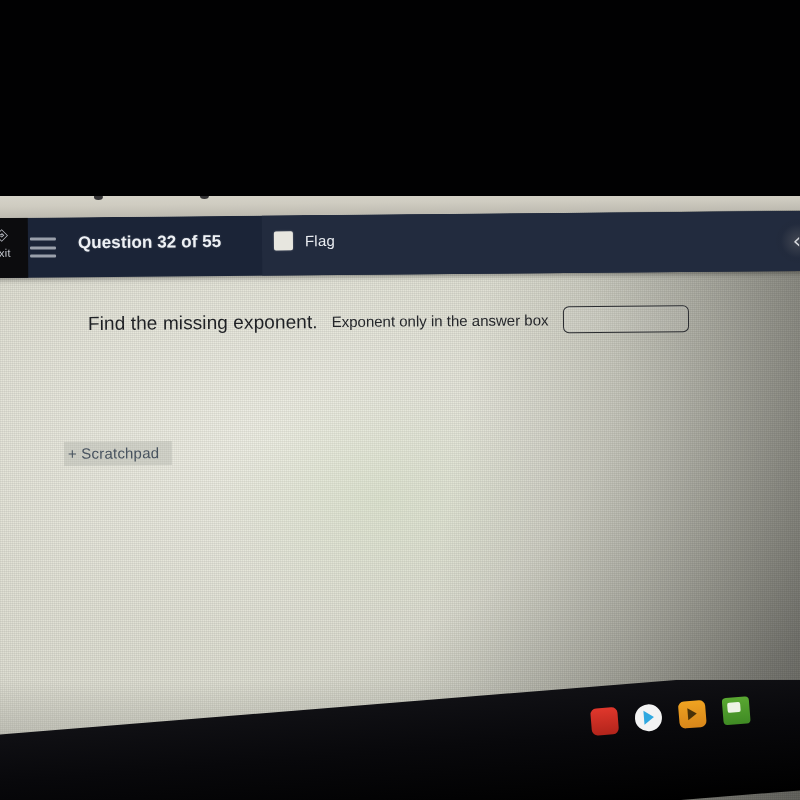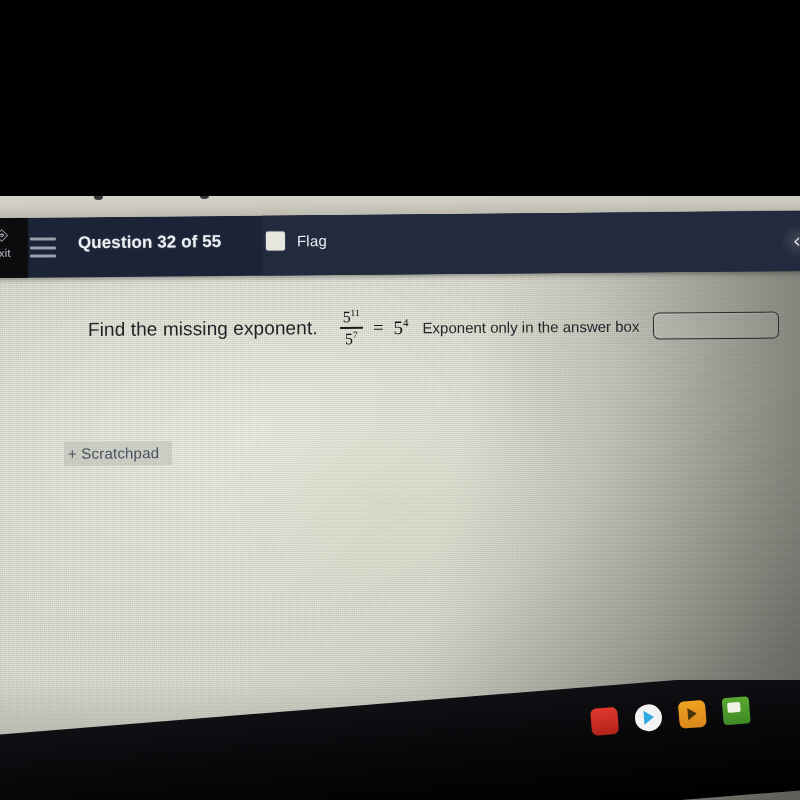--- a/index.html
+++ b/index.html
@@ -120,21 +120,21 @@
   }
 
   .qtitle {
     position:absolute; left:92px; top:16px;
     font-size:17px; color:#eef1f5; font-weight:600;
     letter-spacing:.1px;
     text-shadow:0 0 2px rgba(255,255,255,0.25);
   }
 
   .flag-group {
-    position:absolute; left:280px; top:16px;
+    position:absolute; left:288px; top:16px;
     display:flex; align-items:center; gap:12px;
   }
   .flag-icon {
     width:19px; height:19px; border-radius:2px;
     background:#e7e6df;
     box-shadow:0 0 2px rgba(255,255,255,0.35);
   }
   .flag-label {
     font-size:15px; color:#e9ecf1; letter-spacing:.2px;
   }
@@ -292,29 +292,20 @@
           <span class="chev">‹</span>
         </div>
 
       </div>
     </div>
 
     <div class="qrow">
 
       <div class="qtext">Find the missing exponent.</div>
 
-      <div class="mathexp">
-        <div class="frac">
-          <div class="num"><span>5</span><sup>11</sup></div>
-          <div class="bar"></div>
-          <div class="den"><span>5</span><sup>7</sup></div>
-        </div>
-        <div class="eq">=</div>
-        <div class="rhs"><span>5</span><sup>4</sup></div>
-      </div>
 
       <div class="hint">Exponent only in the answer box</div>
 
       <div class="answer-box"></div>
 
     </div>
 
     <div class="scratchpad">+ Scratchpad</div>
 
     <div class="bloom"></div>

